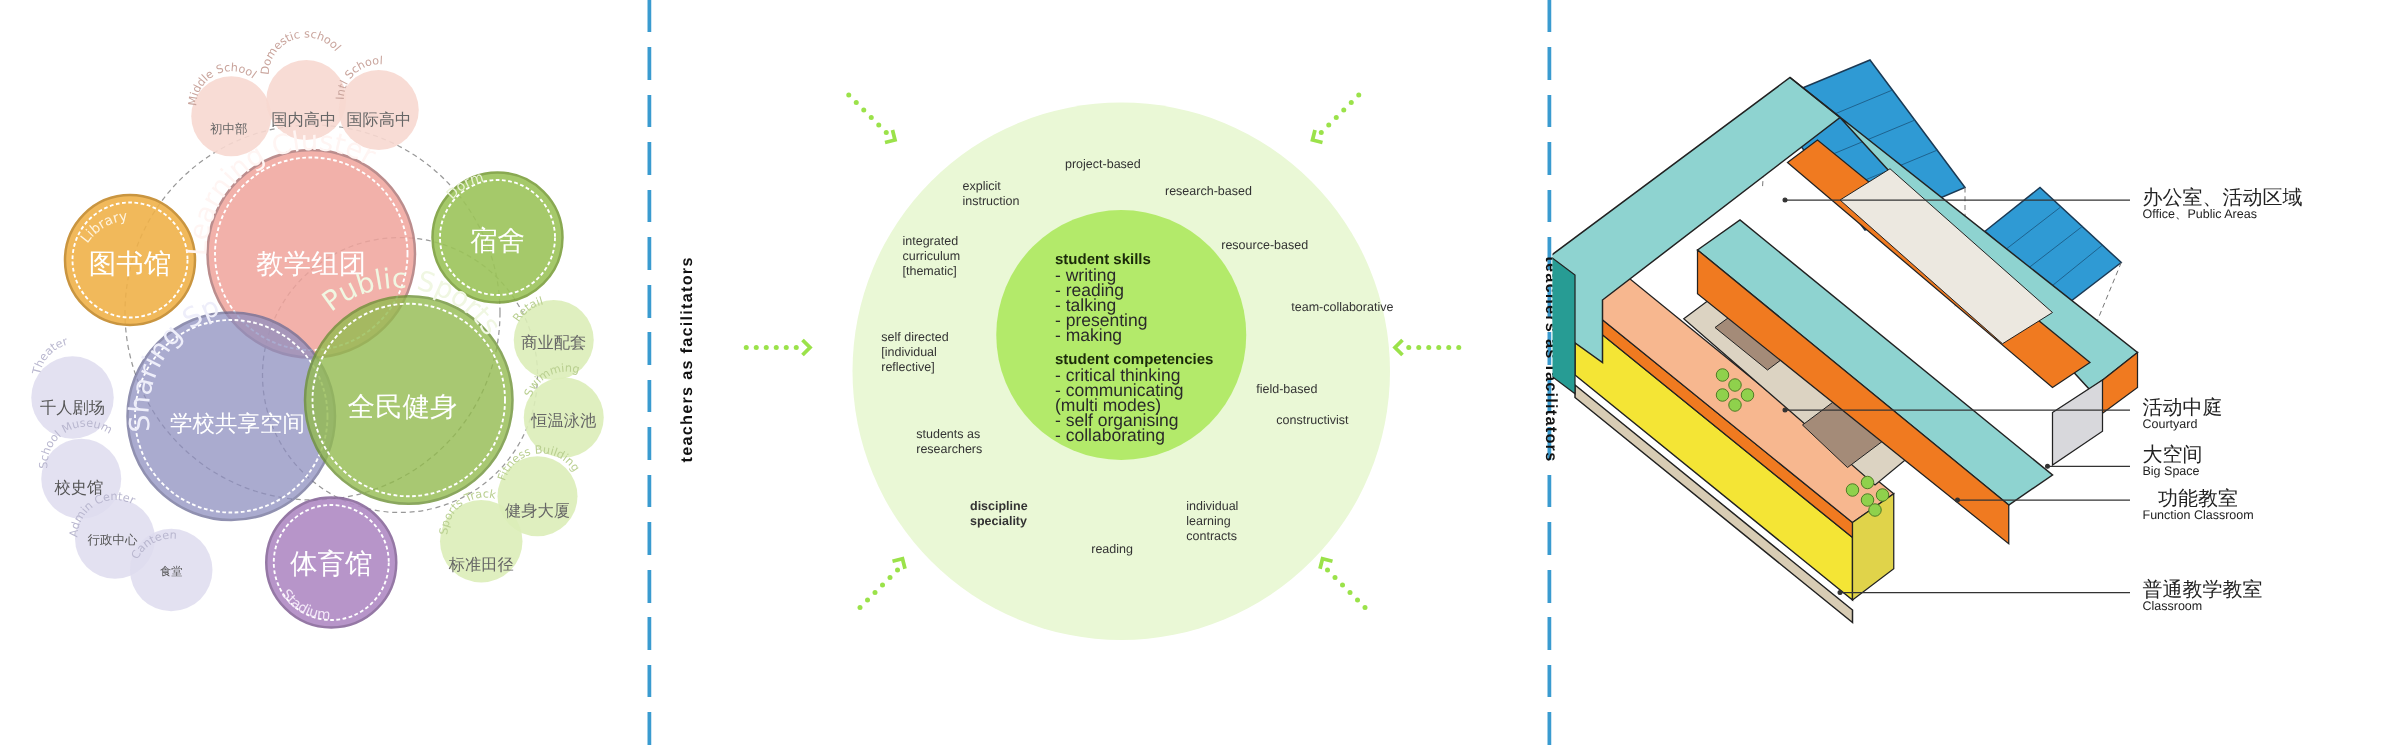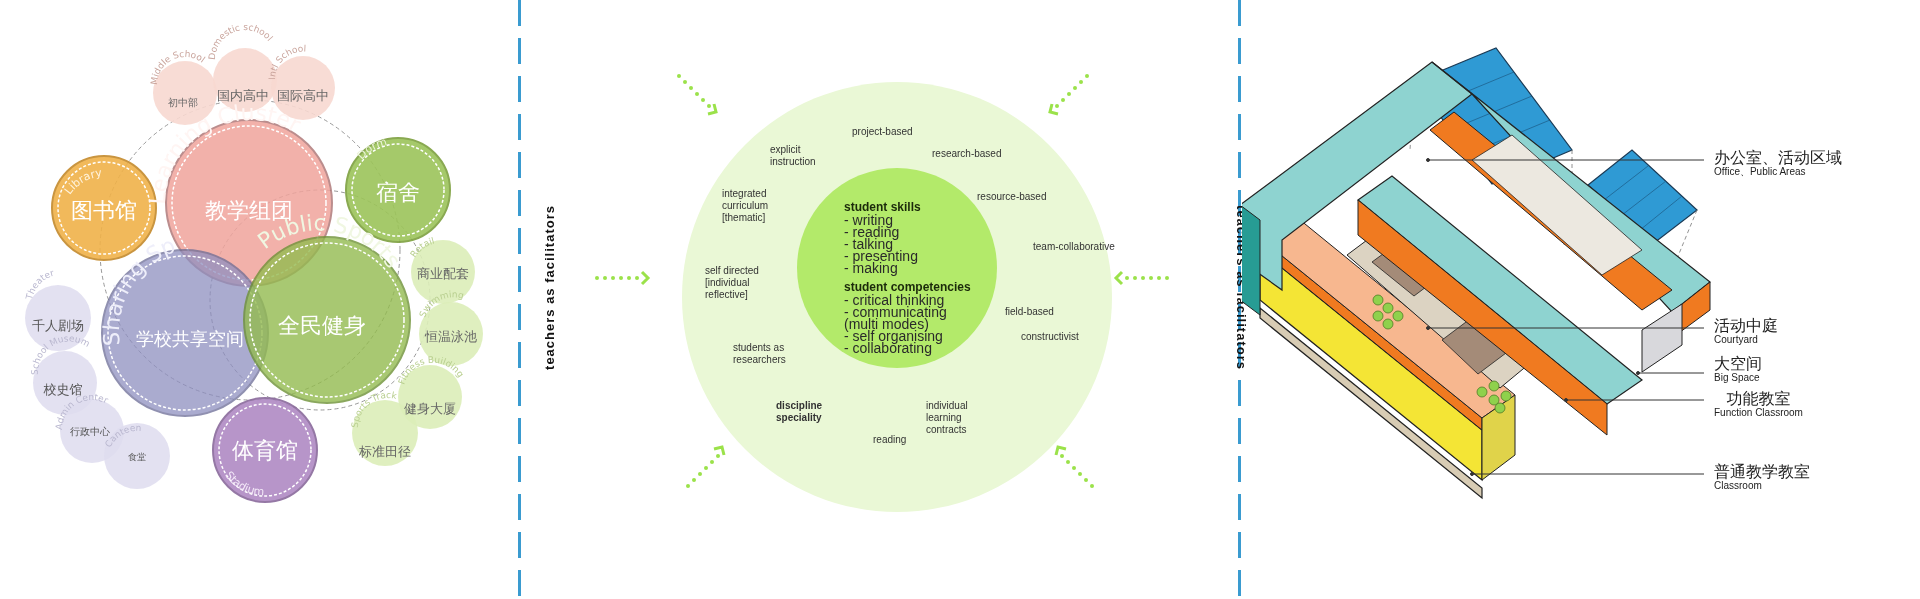--- a/index.html
+++ b/index.html
@@ -203,21 +203,21 @@
   <div class="edu-text" style="left:183px;top:265px;">self directed
 [individual
 reflective]</div>
   <div class="edu-text" style="left:475px;top:241px;margin-left:36px;">team-collaborative</div>
   <div class="edu-text" style="left:483px;top:306px;text-align:center;">field-based</div>
   <div class="edu-text" style="left:211px;top:342px;">students as
 researchers</div>
   <div class="edu-text" style="left:467px;top:331px;margin-left:32px;">constructivist</div>
   <div class="edu-text" style="left:254px;top:400px;font-weight:bold;">discipline
 speciality</div>
-  <div class="edu-text" style="left:404px;top:400px;">individual
+  <div class="edu-text" style="left:427px;top:400px;">individual
 learning
 contracts</div>
   <div class="edu-text" style="left:351px;top:434px;">reading</div>
 
   <div style="position:absolute;left:322px;top:200px;width:140px;">
     <div class="core-title">student skills</div>
     <div class="core-item">- writing</div>
     <div class="core-item">- reading</div>
     <div class="core-item">- talking</div>
     <div class="core-item">- presenting</div>

